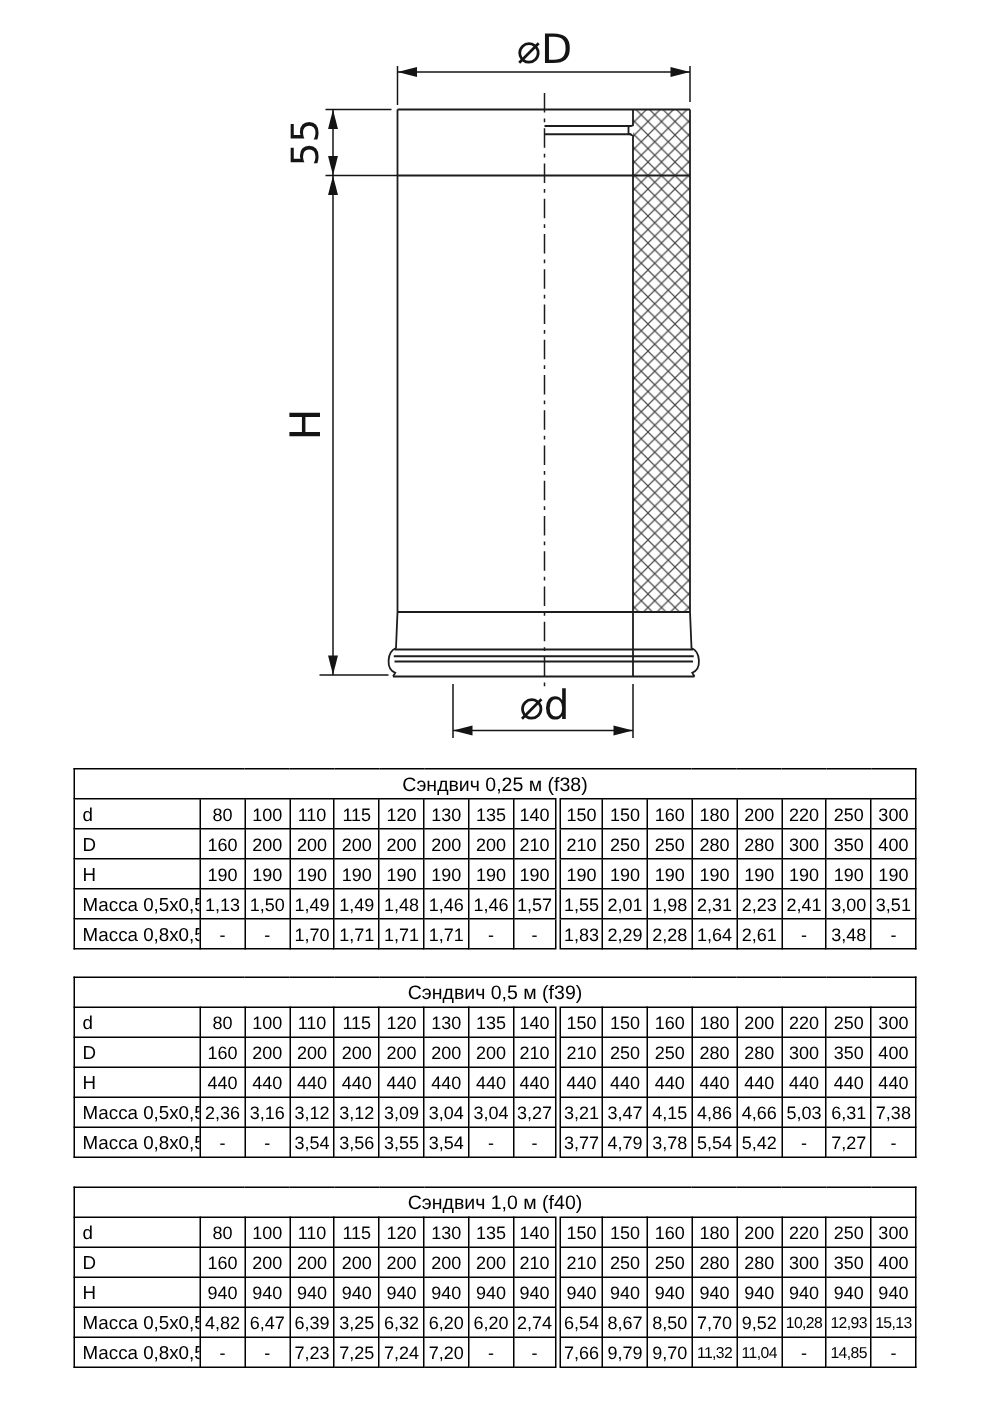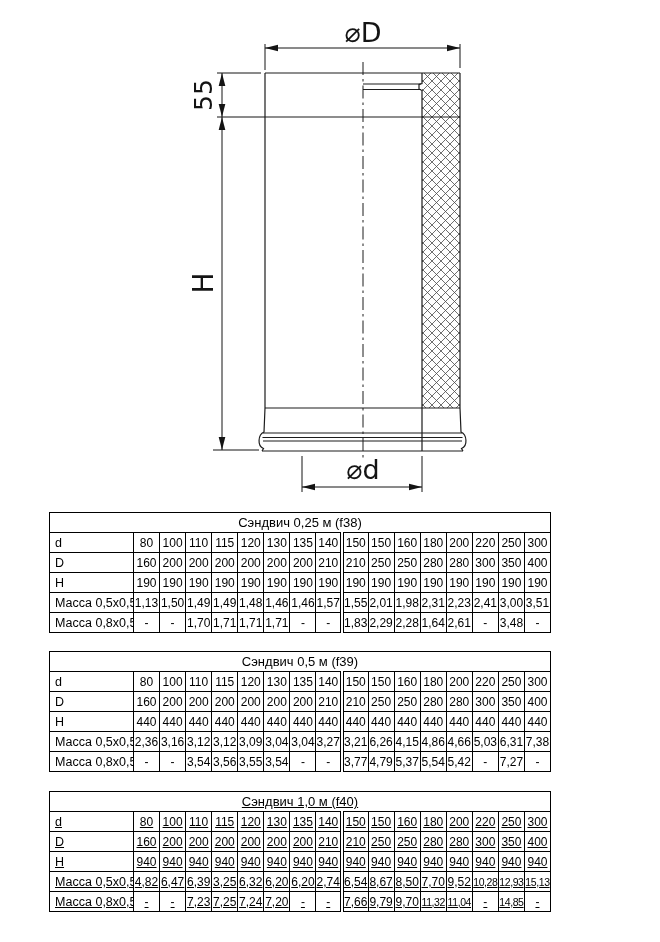--- a/index.html
+++ b/index.html
@@ -7,40 +7,40 @@
     position:relative;width:660px;height:942px;background:#fff;
     font-family:"Liberation Sans",sans-serif;color:#000;overflow:hidden;
   }
   .drawing{position:absolute;left:0;top:0;}
   svg text{
     font-family:"DejaVu Sans","Liberation Sans",sans-serif;
     fill:#141414;
   }
   table.spec{
     position:absolute;left:49px;
-    border-collapse:collapse;table-layout:fixed;width:502px;
+    border-collapse:collapse;table-layout:fixed;width:562px;
     background:#fff;
   }
   table.spec td{
     border:1px solid #000;
     height:19px;
     padding:0;
     font-size:12px;
     text-align:center;
     white-space:nowrap;
     overflow:hidden;
     color:#000;
   }
   table.spec td.title{font-size:13px;}
   table.spec td.lbl{text-align:left;padding-left:5px;font-size:12.5px;}
   table.spec td.dbl{border-left:4px double #000;}
   table.spec td.tight{font-size:10.5px;letter-spacing:-0.4px;}
   #t0{top:512px;}
   #t1{top:651px;border-radius:15px;}
-  #t2{top:791px;text-decoration:underline;}
+  #t2{top:791px;}
 </style>
 </head>
 <body>
 
 <div class="page">
 
   <svg class="drawing" width="660" height="502" viewBox="0 0 660 502">
     <defs>
       <pattern id="xh" width="9" height="9" patternUnits="userSpaceOnUse">
         <path d="M0,9 L9,0 M0,0 L9,9" stroke="#4a4a4a" stroke-width="0.8" fill="none"></path>
@@ -307,41 +307,41 @@
           <td class="lbl">Масса 0,5х0,5</td>
           <td class="">2,36</td>
           <td class="">3,16</td>
           <td class="">3,12</td>
           <td class="">3,12</td>
           <td class="">3,09</td>
           <td class="">3,04</td>
           <td class="">3,04</td>
           <td class="">3,27</td>
           <td class="dbl">3,21</td>
-          <td class="">6,26</td>
+          <td class="">3,47</td>
           <td class="">4,15</td>
           <td class="">4,86</td>
           <td class="">4,66</td>
           <td class="">5,03</td>
           <td class="">6,31</td>
           <td class="">7,38</td>
         </tr>
         <tr>
           <td class="lbl">Масса 0,8х0,5</td>
           <td class="">-</td>
           <td class="">-</td>
           <td class="">3,54</td>
           <td class="">3,56</td>
           <td class="">3,55</td>
           <td class="">3,54</td>
           <td class="">-</td>
           <td class="">-</td>
           <td class="dbl">3,77</td>
           <td class="">4,79</td>
-          <td class="">5,37</td>
+          <td class="">3,78</td>
           <td class="">5,54</td>
           <td class="">5,42</td>
           <td class="">-</td>
           <td class="">7,27</td>
           <td class="">-</td>
         </tr>
       </tbody>
     </table>
   <table class="spec" id="t2">
       <colgroup>

